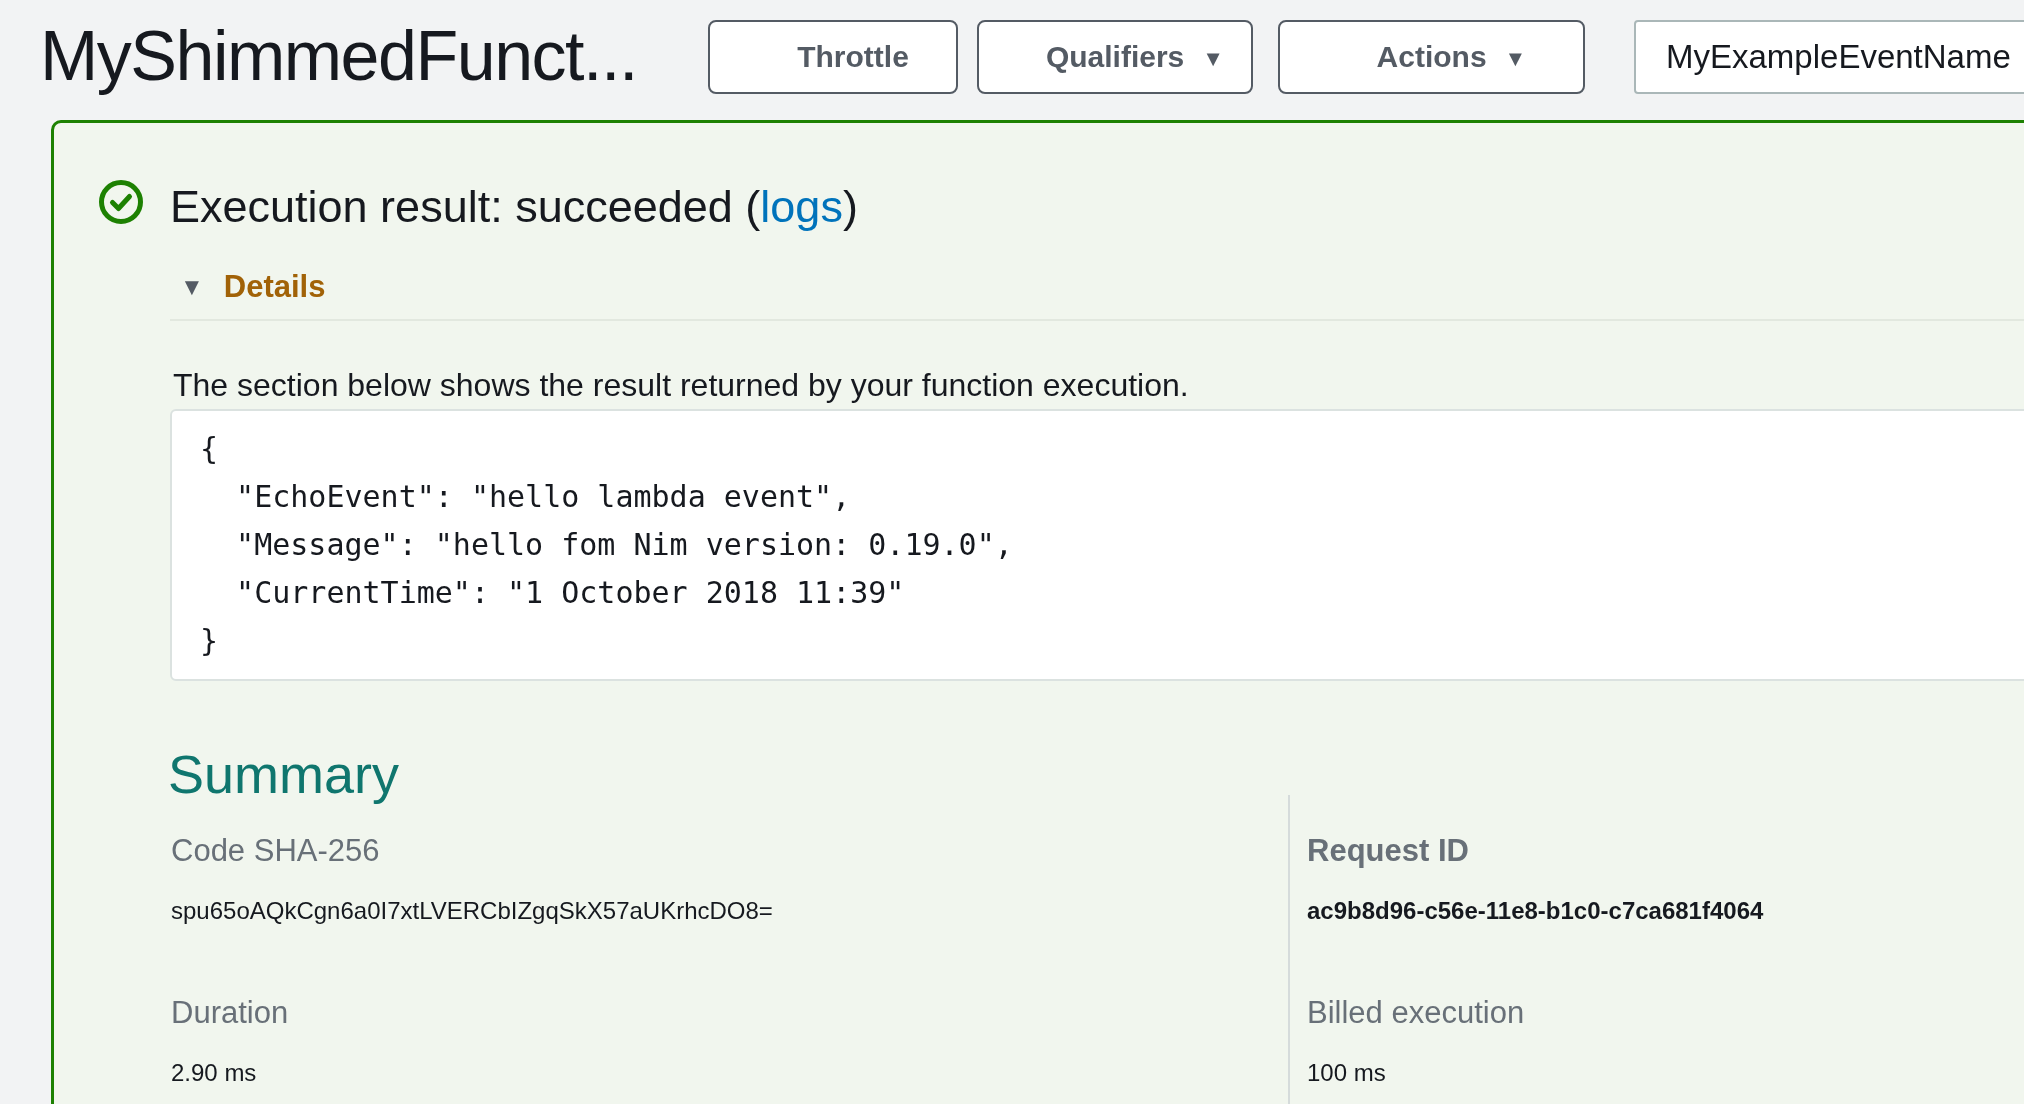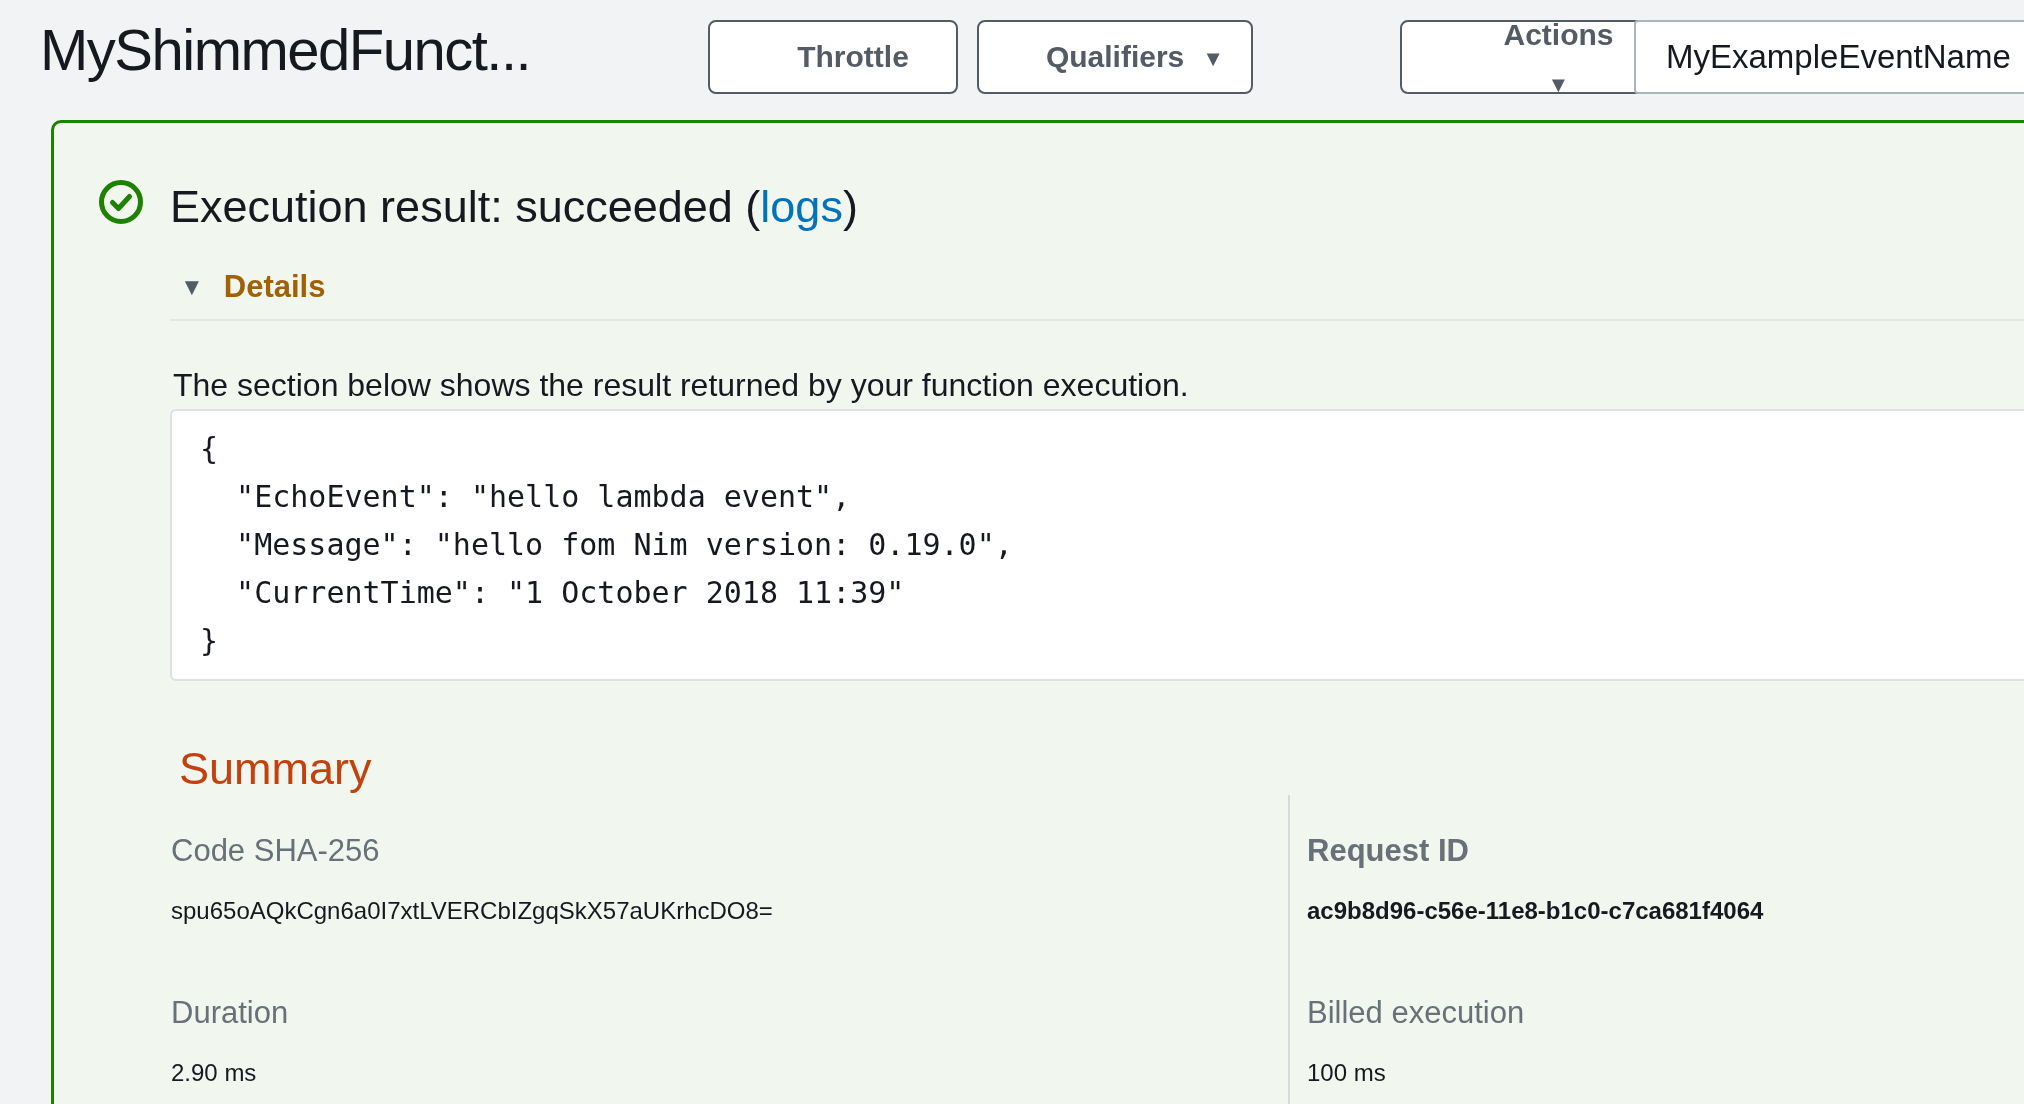--- a/index.html
+++ b/index.html
@@ -5,35 +5,35 @@
   html,body { margin:0; padding:0; }
   .screen {
     position:relative; width:2024px; height:1104px;
     background:#f2f3f4; overflow:hidden;
     font-family:"Liberation Sans", sans-serif;
     color:#16191f;
   }
   
   .page-title {
     position:absolute; left:40px; top:16px;
-    font-size:58px; font-weight:500; letter-spacing:-1.5px;
+    font-size:70px; font-weight:500; letter-spacing:-1.5px;
     color:#16191f; white-space:nowrap;
   }
   .hdr-btn {
     position:absolute; top:20px; height:74px;
     background:#ffffff; border:2px solid #545b64; border-radius:8px;
     color:#545b64; font-weight:bold; font-size:30px;
     display:flex; align-items:center; justify-content:center; gap:18px;
     box-sizing:border-box; cursor:pointer;
     font-family:"Liberation Sans", sans-serif;
     padding-left:46px;
   }
   .btn-throttle   { left:708px;  width:250px; }
   .btn-qualifiers { left:977px;  width:276px; }
-  .btn-actions    { left:1400px; width:277px;flex-direction:column; }
+  .btn-actions    { left:1278px; width:307px; }
   .btn-arrow { font-size:22px; line-height:1; padding-top:4px; }
   .event-select {
     position:absolute; left:1634px; top:20px; width:480px; height:74px;
     background:#ffffff; border:2px solid #aab7b8; border-radius:4px;
     display:flex; align-items:center; padding-left:30px;
     font-size:33px; color:#16191f; box-sizing:border-box; cursor:pointer;
     white-space:nowrap;
   }
   
   .result-panel {
@@ -66,22 +66,22 @@
   .code-block {
     position:absolute; left:116px; top:286px; right:-30px; height:272px;
     background:#ffffff; border:2px solid #dbe2e0; border-radius:6px;
     box-sizing:border-box; padding:14px 0 0 28px;
     font-family:"DejaVu Sans Mono", monospace;
     font-size:30px; line-height:48px; color:#16191f;
   }
   .code-line { white-space:pre; }
   
   .summary-heading {
-    position:absolute; left:125px; top:620px;
-    font-size:45px; color:#c2410c;
+    position:absolute; left:114px; top:620px;
+    font-size:54px; color:#0f766e;
   }
   .summary-field { position:absolute; white-space:nowrap; }
   .summary-field .f-label { font-size:31px; color:#687078; }
   .summary-field .f-value { font-size:24px; color:#16191f; margin-top:28px; }
   .pos-tl { left:117px;  top:710px; }
   .pos-tr { left:1253px; top:710px;font-weight:bold; }
   .pos-bl { left:117px;  top:872px; }
   .pos-br { left:1253px; top:872px; }
   .summary-vdivider {
     position:absolute; left:1234px; top:672px; width:2px; height:340px;

